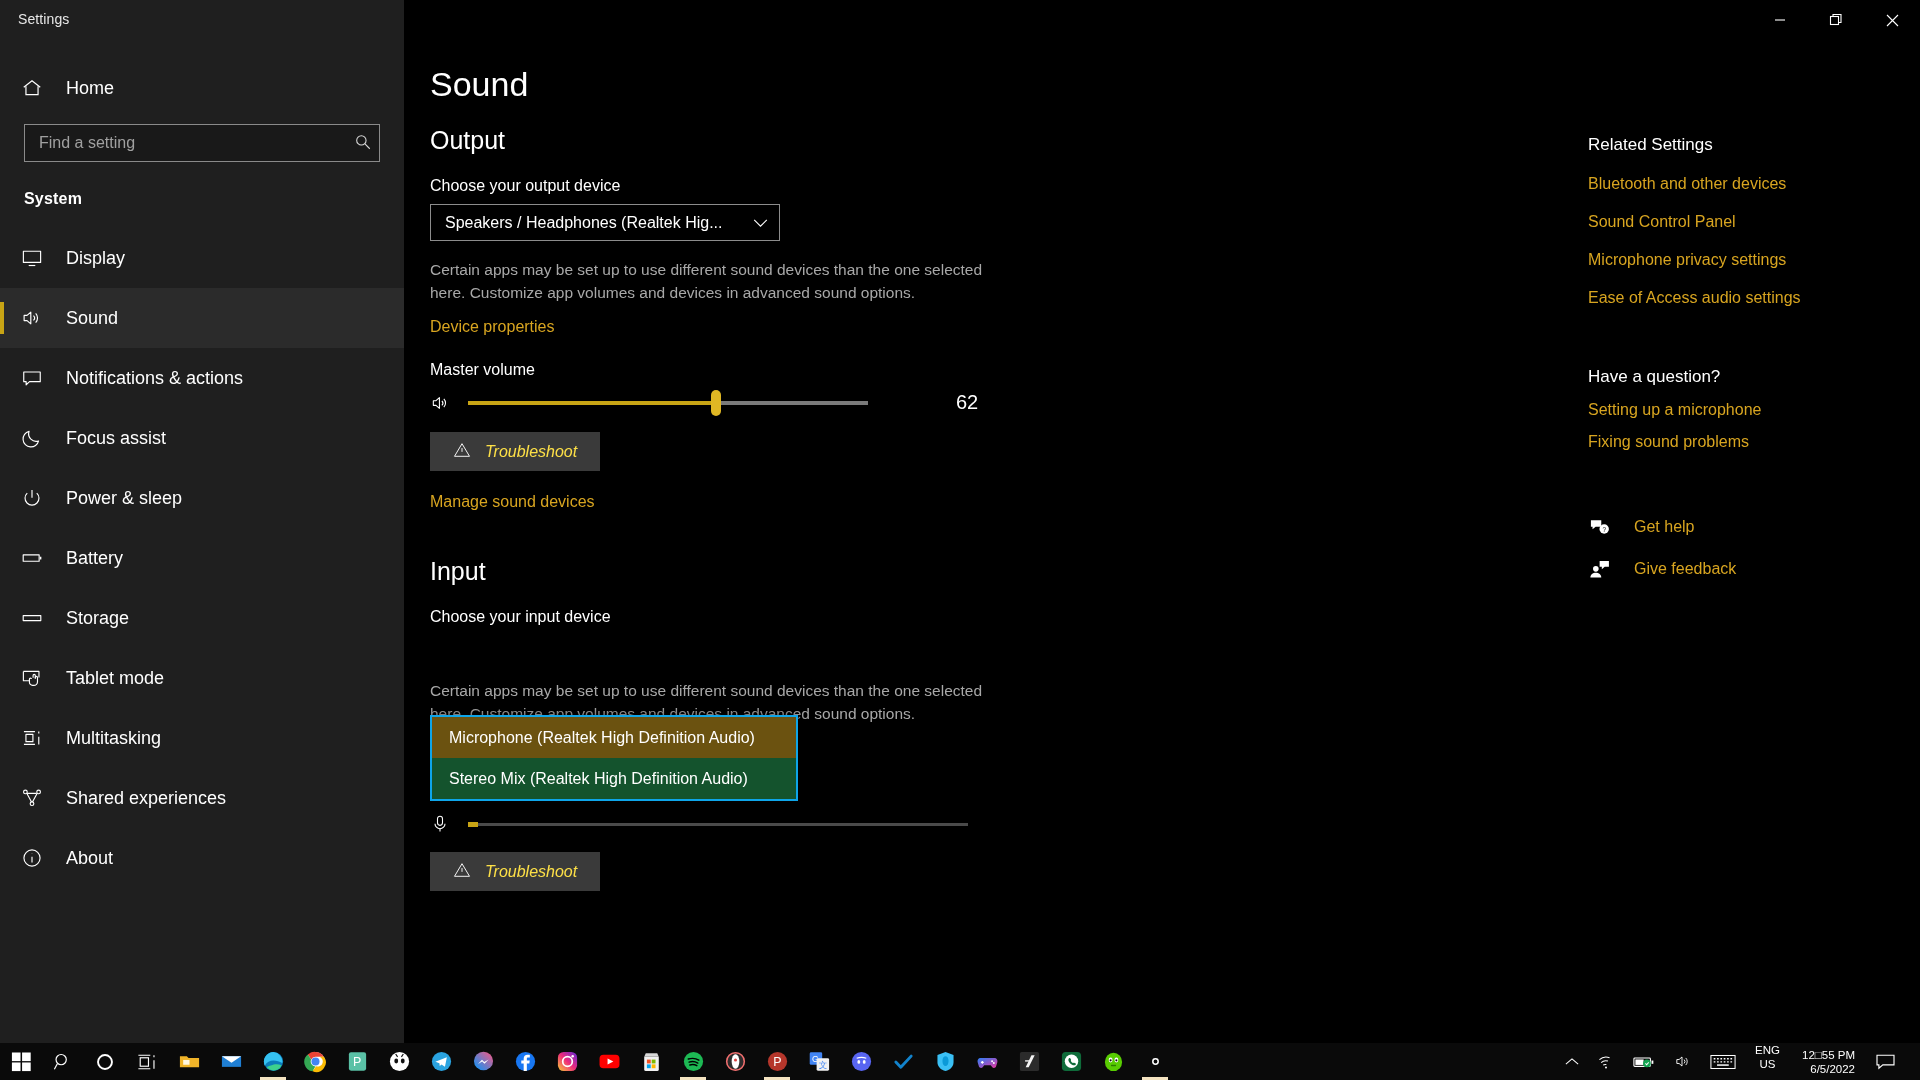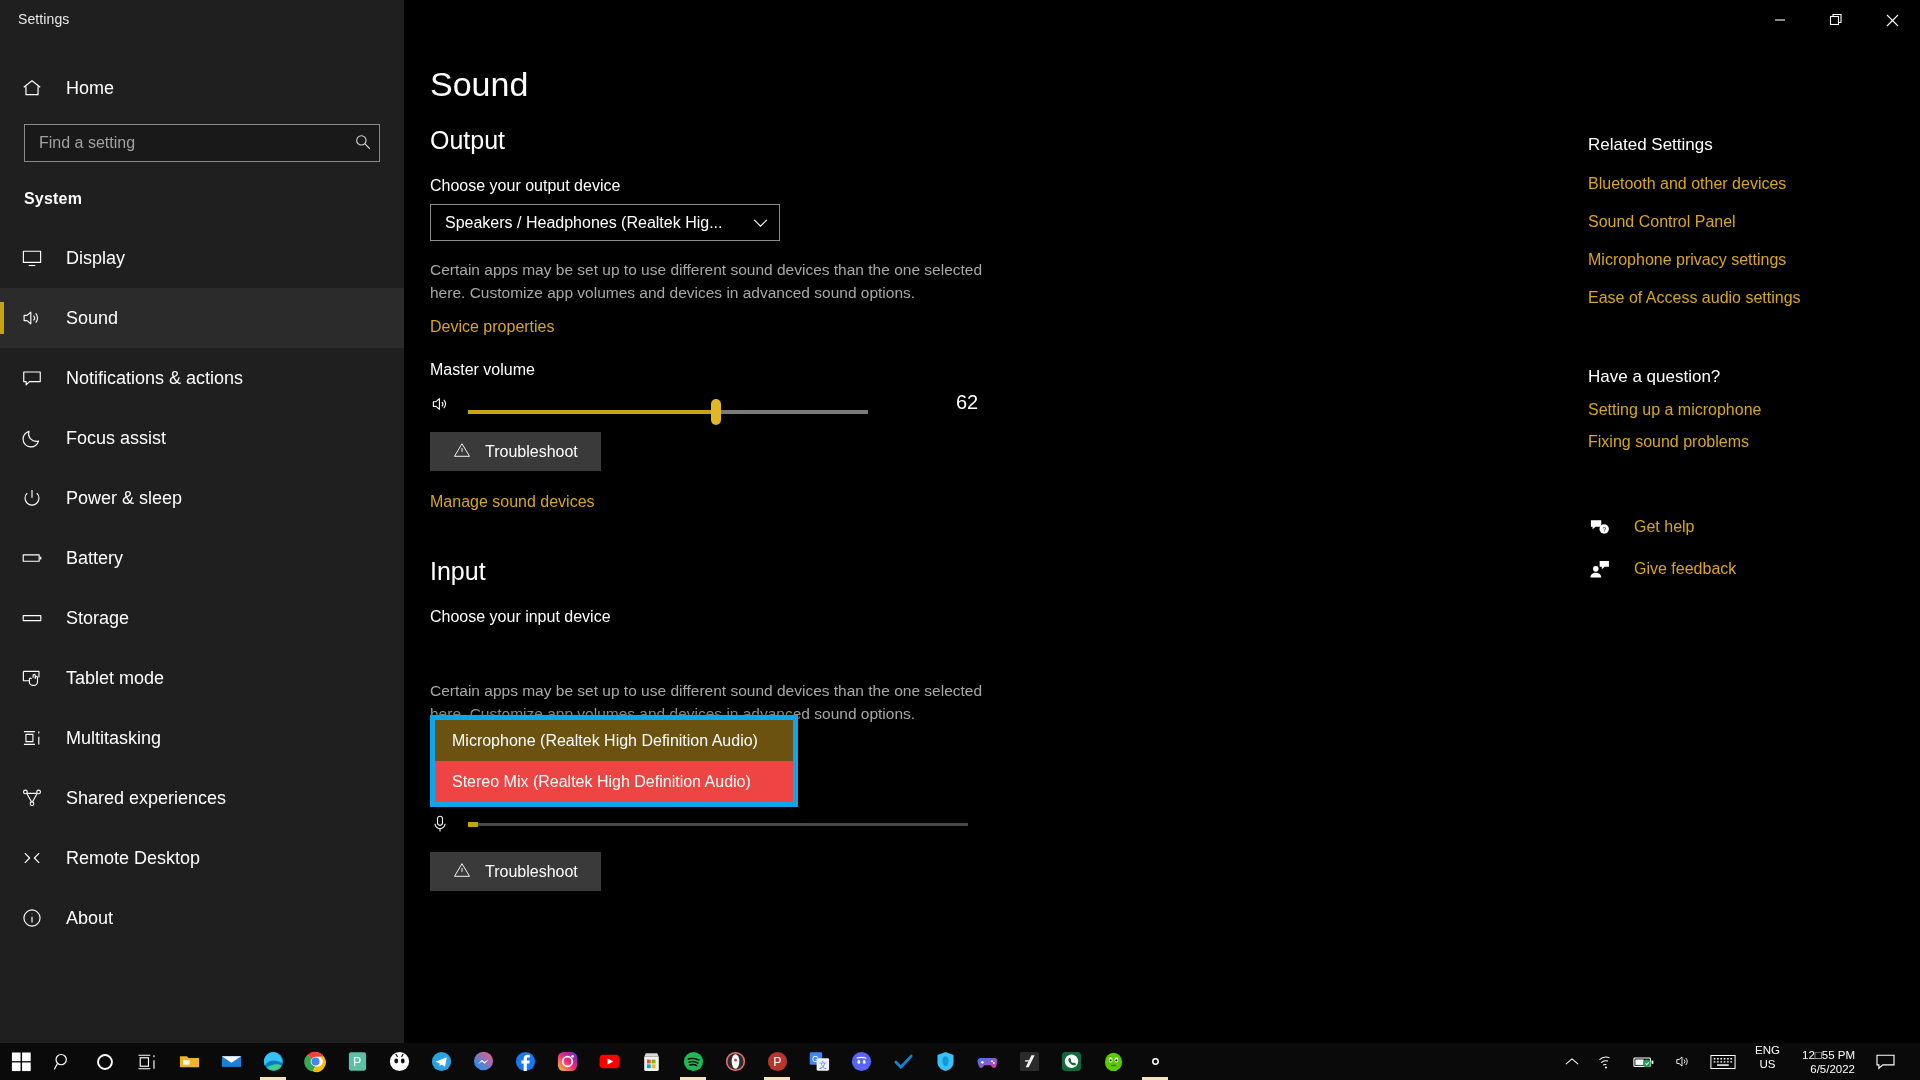--- a/index.html
+++ b/index.html
@@ -90,53 +90,53 @@
   .hint {
     margin: 17px 0 0 26px; width: 560px;
     font-size: 15.5px; color: #a8a8a8; line-height: 23px;
   }
   .link {
     display: inline-block; margin: 14px 0 0 26px;
     font-size: 16px; color: #d8a520; text-decoration: none;
   }
 
   .slider-label { font-size: 16px; color: #ffffff; margin: 25px 0 0 26px; }
-  .slider-row { display: flex; align-items: flex-end; margin: 12px 0 0 26px; }
+  .slider-row { display: flex; align-items: center; margin: 12px 0 0 26px; }
   .slider-ico { width: 26px; color: #ffffff; display: flex; align-items: center; }
   .track {
     position: relative; width: 400px; height: 4px; background: #7a7a7a;
     margin-left: 12px;
   }
   .track .fill { position: absolute; left: 0; top: 0; height: 4px; background: #c8a415; }
   .track .thumb {
     position: absolute; top: -11px; width: 10px; height: 26px;
     background: #e0b724; border-radius: 5px; transform: translateX(-5px);
   }
   .slider-value { font-size: 20px; color: #ffffff; margin-left: 88px; }
 
   .btn {
     margin: 18px 0 0 26px; height: 39px; min-width: 167px;
-    background: #3a3a3a; border: 1px solid #3a3a3a; color: #ffffff;
+    background: #3a3a3a; border: 1px solid #3a3a3a; color: #fde047;
     display: inline-flex; align-items: center; gap: 14px;
-    padding: 0 22px; font-size: 16px; font-family: "Liberation Sans", sans-serif;
+    padding: 0 22px; font-size: 16px; font-family: "Liberation Sans", sans-serif; font-style: italic;
   }
 
   .mic-row { display: flex; align-items: center; margin: 14px 0 0 26px; }
   .mic-ico { width: 26px; color: #ffffff; display: flex; align-items: center; }
   .mic-track {
     position: relative; width: 500px; height: 3px; background: #4a4a4a; margin-left: 12px;
   }
   .mic-track .mfill { position: absolute; left: 0; top: -1px; height: 5px; background: #c8a415; }
 
   
   .dropdown {
     position: absolute; left: 430px; top: 715px; width: 368px;
-    background: #ef4444; z-index: 30;
+    background: #14532d; z-index: 30;
     box-shadow: 0 2px 12px rgba(0,0,0,.8);
-    border: 5px solid #0ea5e9;
+    border: 2px solid #0ea5e9;
   }
   .dd-item {
     height: 41px; display: flex; align-items: center; padding-left: 17px;
     font-size: 16px; color: #ffffff;
   }
   .dd-item.sel { background: #6b5210; }
 
   
   .rail {
     position: absolute; left: 1584px; top: 40px; width: 336px; height: 1003px;
@@ -323,29 +323,20 @@
         <div class="navitem">
           <span class="ico">
             <svg width="22" height="22" viewBox="0 0 24 24" fill="none" stroke="#fff" stroke-width="1.25" stroke-linejoin="round">
               <circle cx="4.8" cy="5.4" r="2"></circle>
               <circle cx="19.2" cy="5.4" r="2"></circle>
               <circle cx="12" cy="18.2" r="2"></circle>
               <path d="M6.3 6.9l10.4 0M6.3 6.9l5.2 9.4M17.7 6.9l-5.2 9.4"></path>
             </svg>
           </span>
           <span class="lbl">Shared experiences</span>
-        </div>
-        <div class="navitem">
-          <span class="ico">
-            <svg width="22" height="22" viewBox="0 0 24 24" fill="none" stroke="#fff" stroke-width="1.25" stroke-linejoin="round">
-              <path d="M4.2 6.6L9.4 12l-5.2 5.4"></path>
-              <path d="M19.8 6.6L14.6 12l5.2 5.4"></path>
-            </svg>
-          </span>
-          <span class="lbl">Remote Desktop</span>
         </div>
         <div class="navitem">
           <span class="ico">
             <svg width="22" height="22" viewBox="0 0 24 24" fill="none" stroke="#fff" stroke-width="1.25" stroke-linejoin="round">
               <circle cx="12" cy="12" r="8.8"></circle>
               <path d="M12 10.6v6.2"></path>
               <path d="M12 7.4v.1"></path>
             </svg>
           </span>
           <span class="lbl">About</span>

